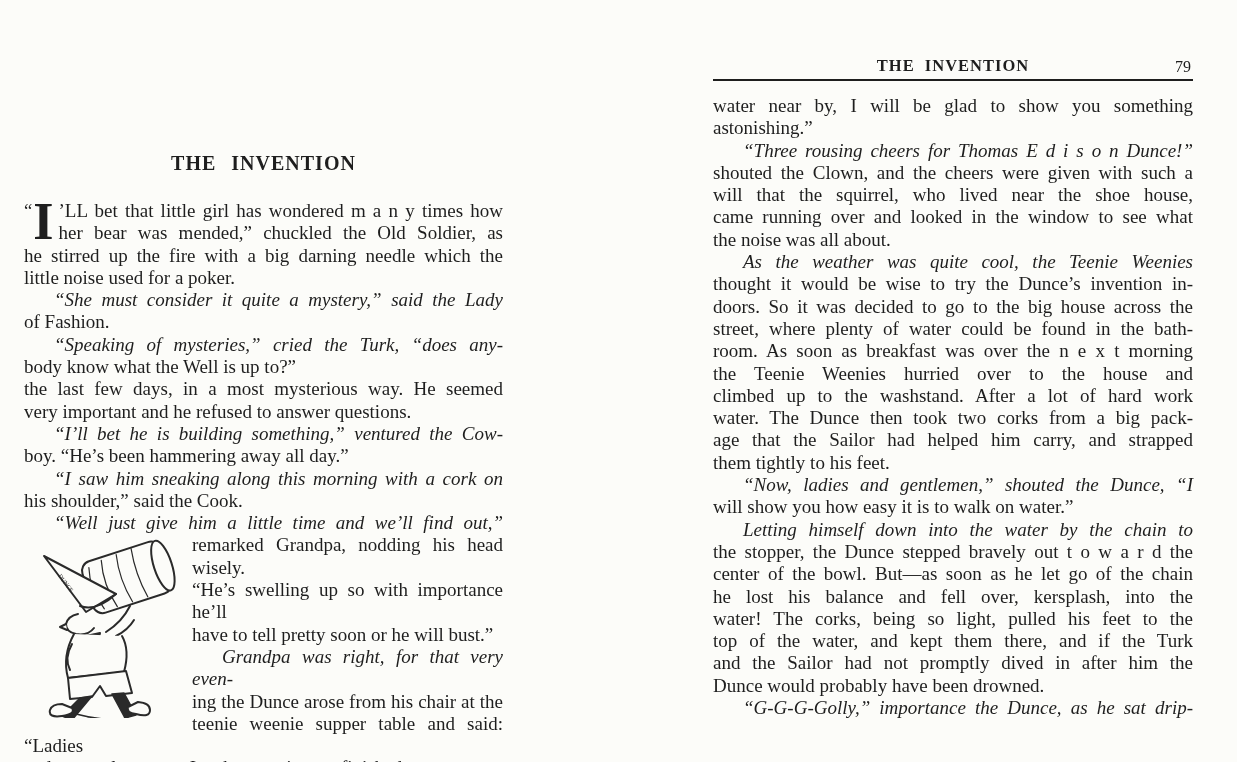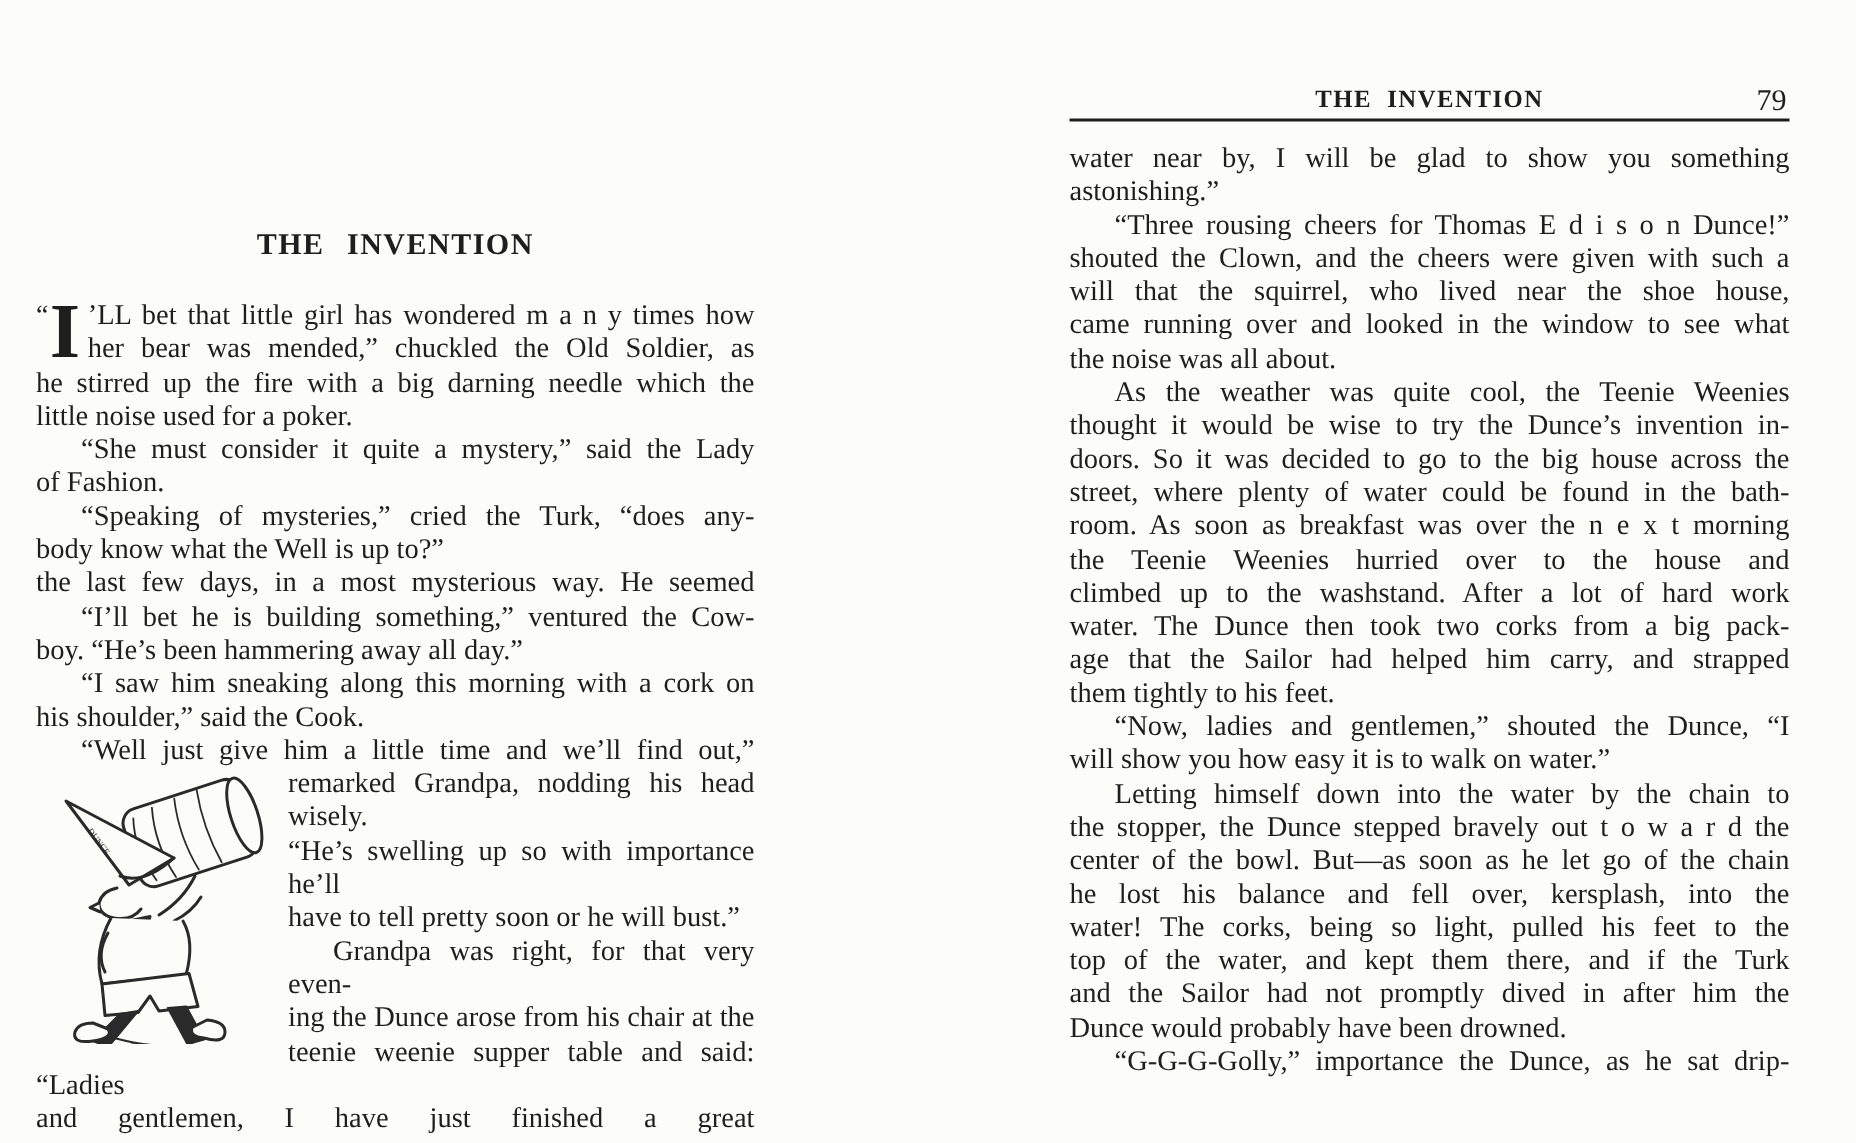--- a/index.html
+++ b/index.html
@@ -31,31 +31,31 @@
     margin-bottom: 14px;
   }
   .header-title {
     text-align: center;
     font-size: 16.5px; font-weight: bold;
     letter-spacing: 1px; word-spacing: 5px;
     line-height: 20px;
   }
   .header-num {
     position: absolute; right: 2px; bottom: 3px;
-    font-size: 20px; line-height: 18px;
+    font-size: 16px; line-height: 18px;
   }
 
   .line {
     font-size: 19px;
     line-height: 22.3px;
     text-align: justify;
     text-align-last: justify;
   }
   .line.end   { text-align-last: left; }
-  .line.indent{ text-indent: 30px; }
+  .line.indent{ text-indent: 30px; font-style: italic; }
 
   .dropcap {
     float: left;
     height: 43px;
     margin-right: 5px;
     display: flex; align-items: flex-start;
   }
   .dc-q { font-size: 18.5px; line-height: 22px; }
   .dc-i { font-size: 52px; line-height: 43px; font-weight: bold; margin-left: 1px; }
 
@@ -79,20 +79,21 @@
 
     <div class="line">’LL bet that little girl has wondered m a n y times how</div>
       <div class="line">her bear was mended,” chuckled the Old Soldier, as</div>
       <div class="line">he stirred up the fire with a big darning needle which the</div>
       <div class="line end">little noise used for a poker.</div>
       <div class="line indent">“She must consider it quite a mystery,” said the Lady</div>
       <div class="line end">of Fashion.</div>
       <div class="line indent">“Speaking of mysteries,” cried the Turk, “does any-</div>
       <div class="line end">body know what the Well is up to?”</div>
       <div class="line">the last few days, in a most mysterious way.  He seemed</div>
+      <div class="line end">very important and he refused to answer questions.</div>
       <div class="line indent">“I’ll bet he is building something,” ventured the Cow-</div>
       <div class="line end">boy.  “He’s been hammering away all day.”</div>
       <div class="line indent">“I saw him sneaking along this morning with a cork on</div>
       <div class="line end">his shoulder,” said the Cook.</div>
       <div class="line indent">“Well just give him a little time and we’ll find out,”</div>
       <svg id="left-figure" class="figure-float" viewBox="0 0 150 182">
       <g fill="none" stroke="#2a2a2a" stroke-width="2" stroke-linecap="round" stroke-linejoin="round">
 
         <g transform="rotate(-18 100 42)">
           <rect x="58" y="14" width="82" height="54" rx="10" fill="#fcfcf9"></rect>

